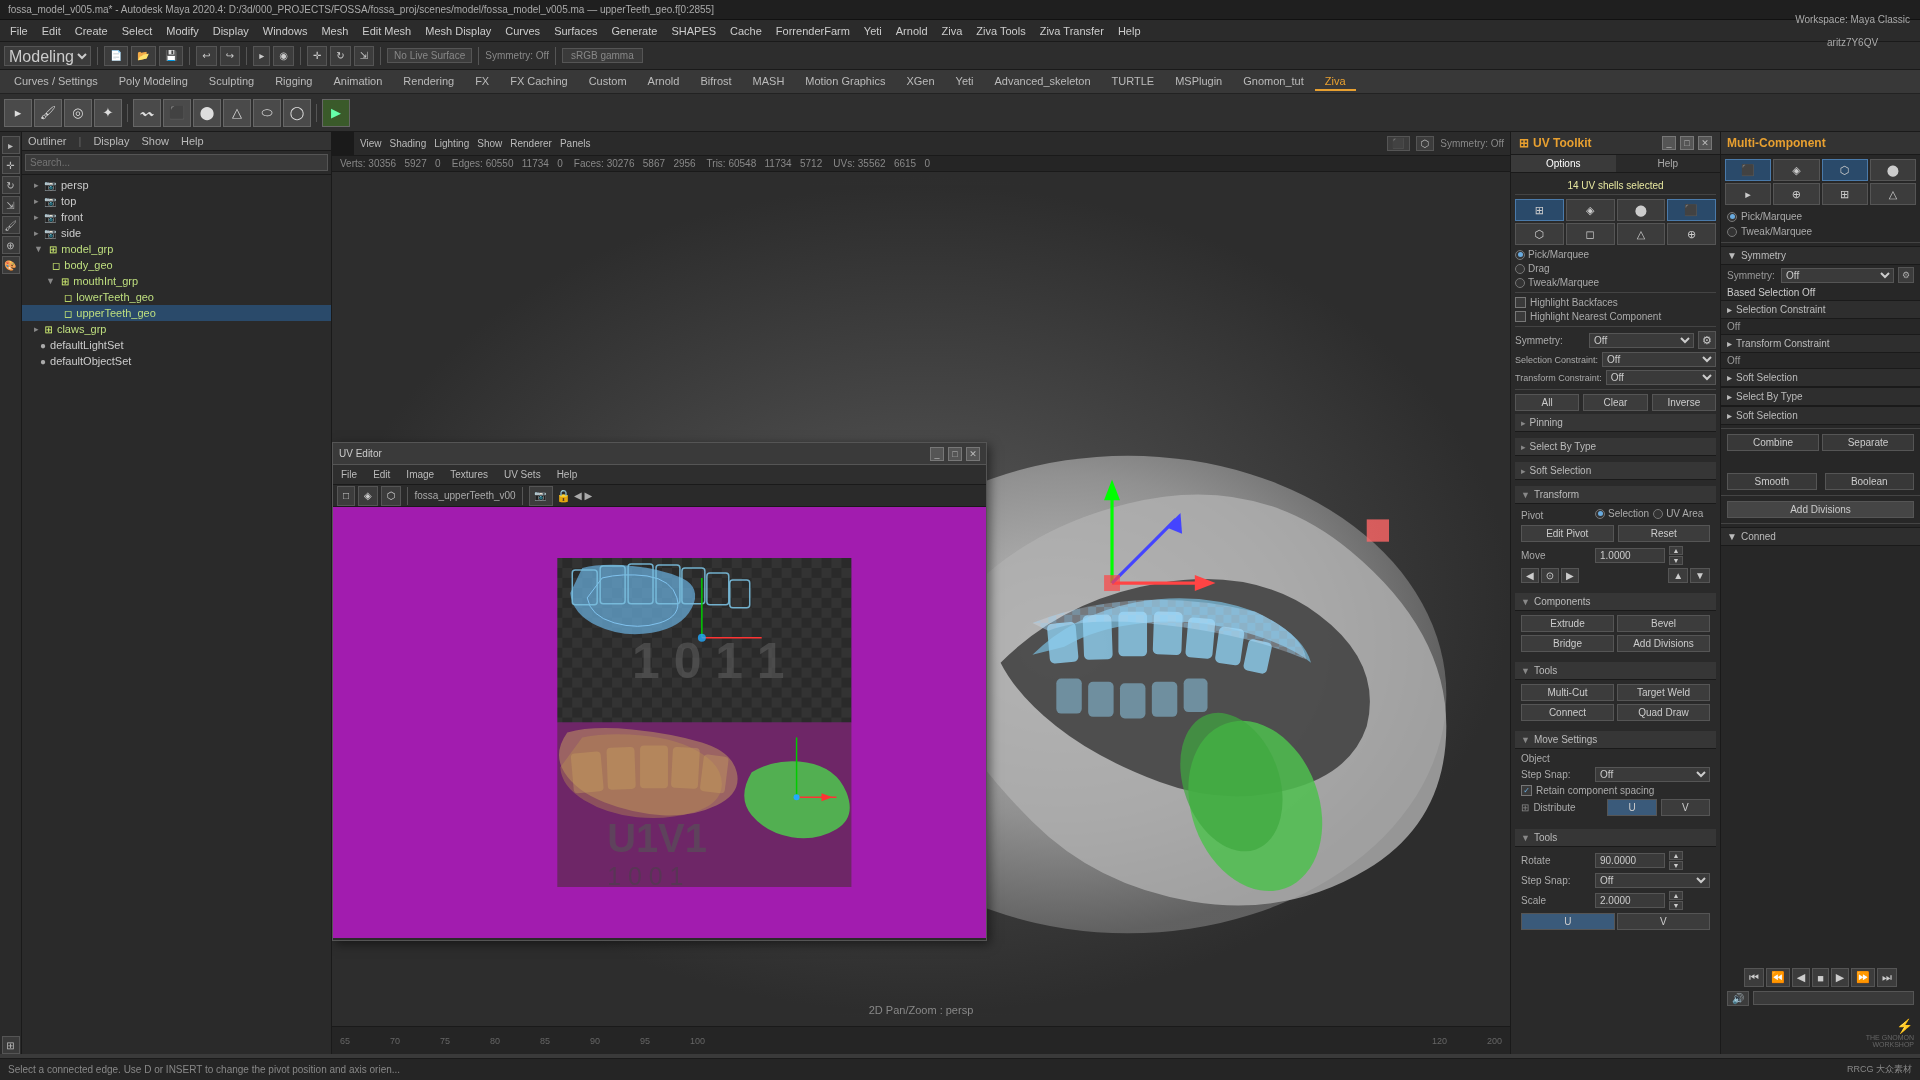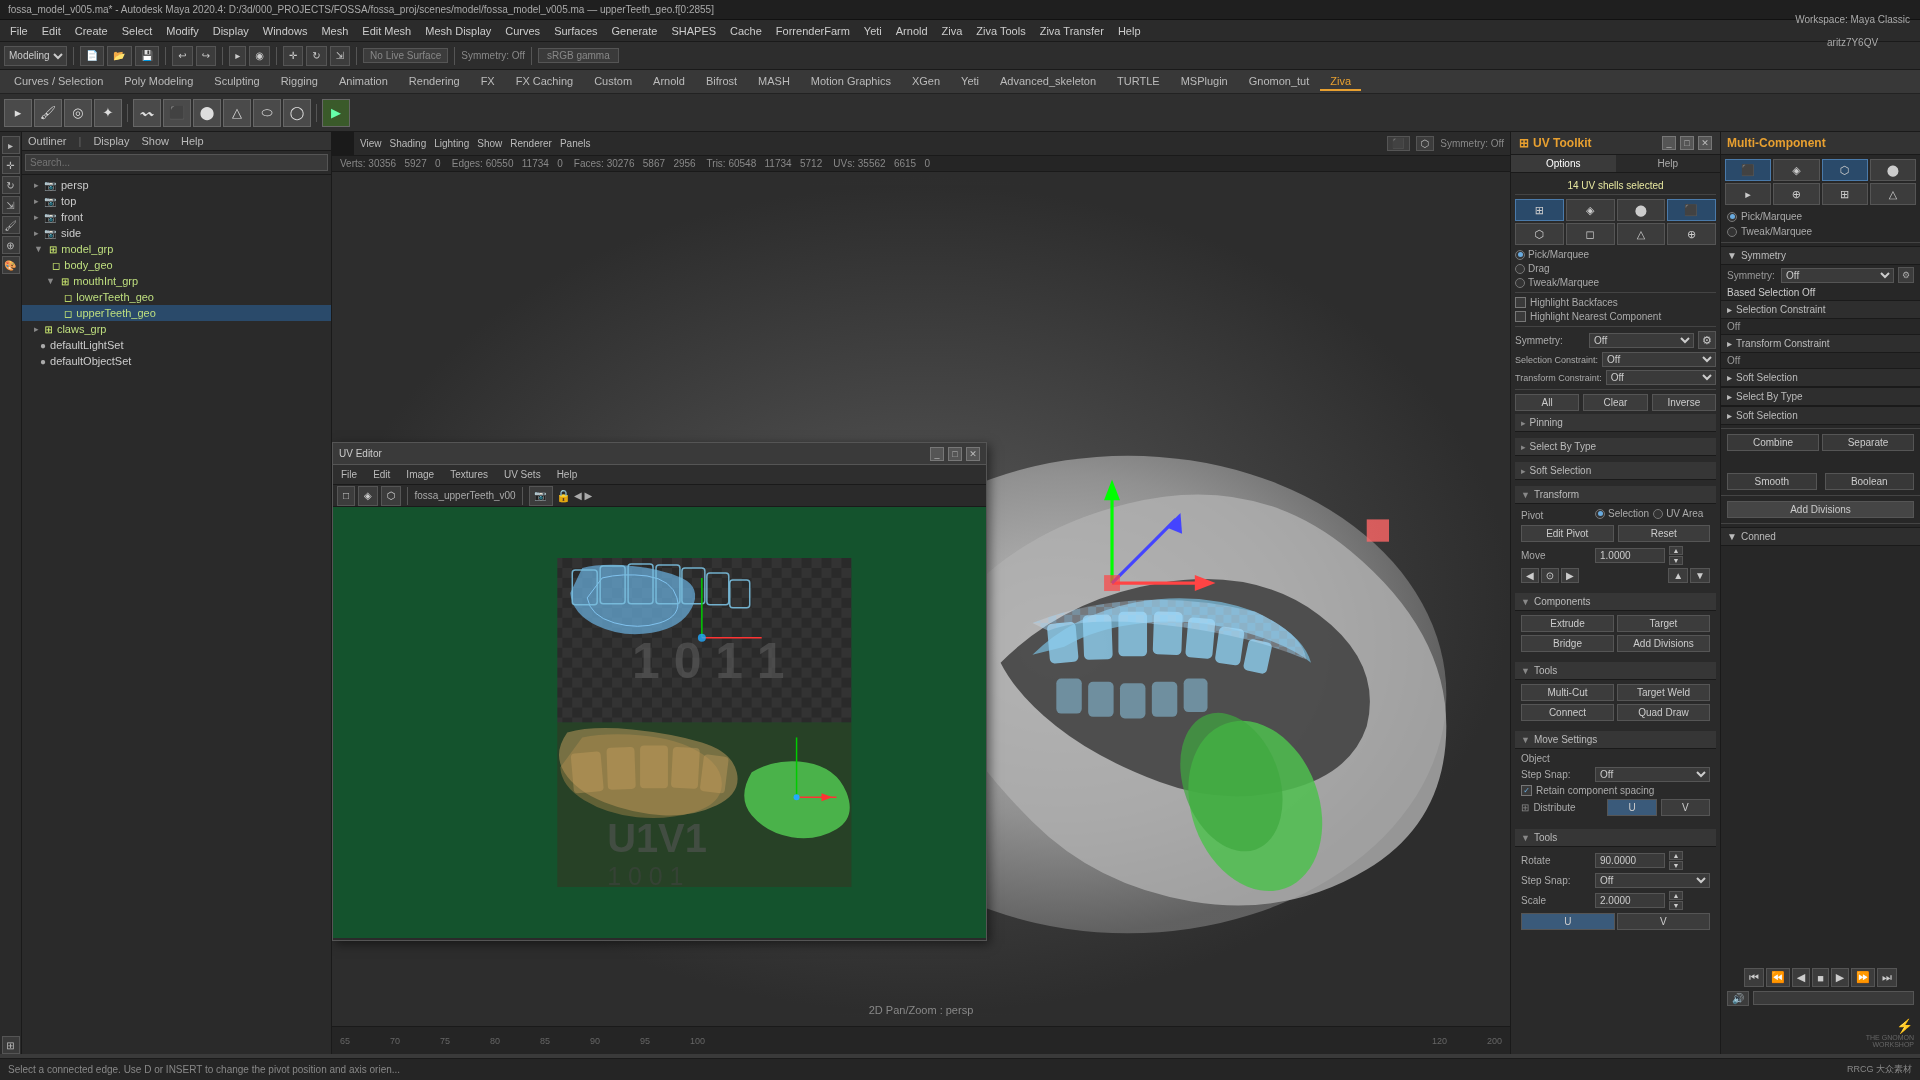--- a/index.html
+++ b/index.html
@@ -503,21 +503,21 @@
   <span>Ziva Tools</span>
   <span>Ziva Transfer</span>
   <span>Help</span>
   <div style="margin-left:auto; display:flex; align-items:center; gap:8px;flex-direction:column;">
     <span style="color:#aaa; font-size:10px;">Workspace: Maya Classic</span>
     <span style="color:#aaa; font-size:10px;">aritz7Y6QV</span>
   </div>
 </div>
 
 <div class="toolbar-row">
-  <select style="background:#3c3c3c;border:1px solid #555;color:#ccc;font-size:10px;height:20px;">
+  <select style="background:#3c3c3c;border:1px solid #555;color:#ccc;font-size:16px;height:20px;">
     <option>Modeling</option>
   </select>
   <div class="toolbar-separator"></div>
   <button class="toolbar-btn">📄</button>
   <button class="toolbar-btn">📂</button>
   <button class="toolbar-btn">💾</button>
   <div class="toolbar-separator"></div>
   <button class="toolbar-btn">↩</button>
   <button class="toolbar-btn">↪</button>
   <div class="toolbar-separator"></div>
@@ -529,21 +529,21 @@
   <button class="toolbar-btn">⇲</button>
   <div class="toolbar-separator"></div>
   <span style="background:#3c3c3c;border:1px solid #555;padding:1px 6px;font-size:10px;color:#888;">No Live Surface</span>
   <div class="toolbar-separator"></div>
   <span style="font-size:10px;color:#888;">Symmetry: Off</span>
   <div class="toolbar-separator"></div>
   <span style="background:#3a3a3a;border:1px solid #555;padding:1px 8px;font-size:10px;color:#888;">sRGB gamma</span>
 </div>
 
 <div class="module-tabs">
-  <span class="module-tab">Curves / Selection</span>
+  <span class="module-tab">Curves / Settings</span>
   <span class="module-tab">Poly Modeling</span>
   <span class="module-tab">Sculpting</span>
   <span class="module-tab">Rigging</span>
   <span class="module-tab">Animation</span>
   <span class="module-tab">Rendering</span>
   <span class="module-tab">FX</span>
   <span class="module-tab">FX Caching</span>
   <span class="module-tab">Custom</span>
   <span class="module-tab">Arnold</span>
   <span class="module-tab">Bifrost</span>
@@ -767,21 +767,21 @@
           <button class="toolbar-btn">◈</button>
           <button class="toolbar-btn">⬡</button>
           <div class="toolbar-separator"></div>
           <span style="font-size:10px;color:#aaa;">fossa_upperTeeth_v00</span>
           <div class="toolbar-separator"></div>
           <button class="toolbar-btn">📷</button>
           <span style="font-size:12px;color:#888;">🔒</span>
           <span style="font-size:10px;color:#aaa;">◀ ▶</span>
         </div>
 
-        <div style="flex:1;position:relative;background:#14532d;height:calc(100% - 66px);">
+        <div style="flex:1;position:relative;background:#a21caf;height:calc(100% - 66px);">
           <svg width="100%" height="100%" viewBox="0 0 655 330">
 
             <defs>
               <pattern id="checker2" width="20" height="20" patternUnits="userSpaceOnUse">
                 <rect width="10" height="10" fill="#333"></rect>
                 <rect x="10" y="10" width="10" height="10" fill="#333"></rect>
                 <rect x="10" y="0" width="10" height="10" fill="#2a2a2a"></rect>
                 <rect x="0" y="10" width="10" height="10" fill="#2a2a2a"></rect>
               </pattern>
             </defs>
@@ -1014,21 +1014,21 @@
       </div>
 
       <div class="panel-section">
         <div class="section-header">
           <span class="section-expand">▼</span>
           <span>Components</span>
         </div>
         <div class="section-body">
           <div style="display:grid;grid-template-columns:1fr 1fr;gap:3px;">
             <button class="panel-btn">Extrude</button>
-            <button class="panel-btn">Target</button>
+            <button class="panel-btn">Bevel</button>
             <button class="panel-btn">Bridge</button>
             <button class="panel-btn">Add Divisions</button>
           </div>
         </div>
       </div>
 
       <div class="panel-section">
         <div class="section-header">
           <span class="section-expand">▼</span>
           <span>Tools</span>

